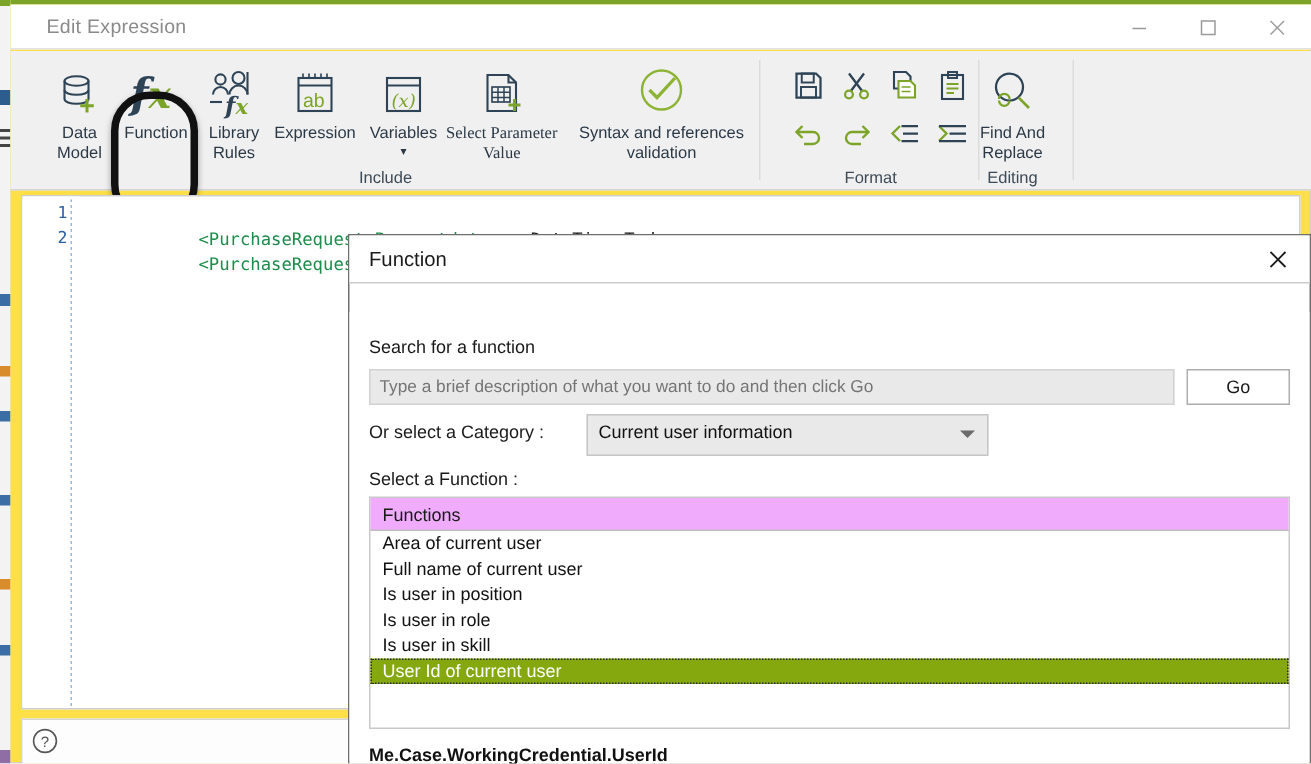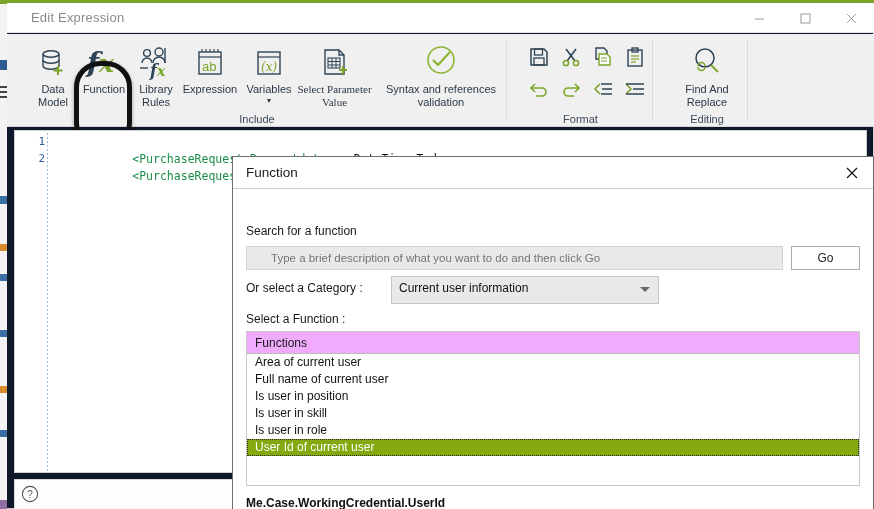--- a/index.html
+++ b/index.html
@@ -22,21 +22,21 @@
   .sl4{top:96px;height:2px;background:#444;}
   .sl5{top:196px;height:8px;background:#3a6ea5;}
   .sl6{top:244px;height:7px;background:#d98c2b;}
   .sl7{top:274px;height:7px;background:#3a6ea5;}
   .sl8{top:330px;height:7px;background:#3a6ea5;}
   .sl9{top:386px;height:7px;background:#d98c2b;}
   .sl10{top:430px;height:7px;background:#3a6ea5;}
   .sl11{top:500px;height:9px;background:#8e6ea5;}
 
   
-  .win{position:absolute;left:7px;top:0;width:867px;height:509px;background:#0f172a;
+  .win{position:absolute;left:7px;top:0;width:867px;height:509px;background:#fde047;
        border:1px solid #cfcfcf;border-top:none;border-left:none;box-sizing:border-box;}
   .win-accent{position:absolute;left:0;top:0;width:867px;height:3px;background:#7ba428;}
 
   .titlebar{position:absolute;left:0;top:3px;width:867px;height:30px;background:#ffffff;
             border-bottom:1px solid #e2e2e2;box-sizing:border-box;}
   .title-text{position:absolute;left:24px;top:7px;font-size:13px;color:#8a8a8a;letter-spacing:.2px;}
   .wbtns{position:absolute;right:0;top:0;height:30px;display:flex;}
   .wbtn{width:46px;height:30px;display:flex;align-items:center;justify-content:center;color:#9a9a9a;}
   .wbtn svg{display:block;}
 
@@ -85,21 +85,21 @@
              border-bottom:1px solid #cccccc;box-sizing:border-box;}
   .dlg-title .t{position:absolute;left:13px;top:8px;font-size:13.5px;color:#1a1a1a;}
   .dlg-close{position:absolute;right:4px;top:3px;width:34px;height:26px;display:flex;
              align-items:center;justify-content:center;color:#1a1a1a;}
   .dlg-body{position:absolute;left:0;top:51px;width:640px;height:318px;background:#fff;}
 
   .lbl-s{font-size:12px;color:#1a1a1a;}
   .srch-label{position:absolute;left:13px;top:16px;}
   .srch-input{position:absolute;left:13px;top:38px;width:537px;height:24px;background:#e9e9e9;
               border:1px solid #d2d2d2;box-sizing:border-box;font-size:11.5px;color:#8d8d8d;
-              padding:0 24px;line-height:22px;font-family:"Liberation Sans",sans-serif;}
+              padding:0 6px;line-height:22px;font-family:"Liberation Sans",sans-serif;}
   .go-btn{position:absolute;left:558px;top:38px;width:69px;height:24px;background:#fff;
           border:1px solid #adadad;box-sizing:border-box;font-size:12px;color:#1a1a1a;
           display:flex;align-items:center;justify-content:center;font-family:"Liberation Sans",sans-serif;}
 
   .cat-label{position:absolute;left:13px;top:73px;}
   .cat-select{position:absolute;left:158px;top:68px;width:268px;height:28px;background:#e9e9e9;
               border:1px solid #c6c6c6;box-sizing:border-box;}
   .cat-select .v{position:absolute;left:7px;top:4px;font-size:12px;color:#111;}
   .cat-caret{position:absolute;right:8px;top:10px;width:0;height:0;
              border-left:5px solid transparent;border-right:5px solid transparent;border-top:5px solid #6b6b6b;}
@@ -323,21 +323,21 @@
               <line x1="1" y1="5" x2="19" y2="5" stroke="#2e4456" stroke-width="1.5"></line>
               <line x1="8" y1="10" x2="19" y2="10" stroke="#2e4456" stroke-width="1.5"></line>
               <line x1="1" y1="15" x2="19" y2="15" stroke="#2e4456" stroke-width="1.5"></line>
             </svg>
           </div>
         </div>
         <div class="gname">Format</div>
         <div class="gsep"></div>
       </div>
 
-      <div class="rgroup" style="left:659px;width:82px;padding-left:22px;">
+      <div class="rgroup" style="left:627px;width:82px;padding-left:22px;">
         <div class="ritem" style="left:7px;width:68px;">
           <div class="ico">
             <svg width="36" height="34" viewBox="0 0 36 34">
               <circle cx="16" cy="12" r="9" fill="none" stroke="#2e4456" stroke-width="1.5"></circle>
               <line x1="22" y1="19" x2="29" y2="26" stroke="#7ba428" stroke-width="1.8"></line>
               <path d="M9 20 a3.5 3.5 0 0 1 7 0" fill="none" stroke="#7ba428" stroke-width="1.5"></path>
               <path d="M16 21 a3.5 3.5 0 0 1 -7 0" fill="none" stroke="#7ba428" stroke-width="1.5"></path>
             </svg>
           </div>
           <div class="lbl">Find And
@@ -399,22 +399,22 @@
       </div>
 
       <div class="lbl-s fn-label">Select a Function :</div>
       <div class="fn-list">
         <div class="fn-head">
           <span>Functions</span>
         </div>
         <div class="fn-row">Area of current user</div>
         <div class="fn-row">Full name of current user</div>
         <div class="fn-row">Is user in position</div>
+        <div class="fn-row">Is user in role</div>
         <div class="fn-row">Is user in skill</div>
-        <div class="fn-row">Is user in role</div>
         <div class="fn-row sel">User Id of current user</div>
       </div>
 
       <div class="formula">Me.Case.WorkingCredential.UserId</div>
     </div>
   </div>
 
 </div>
 
 </body></html>

